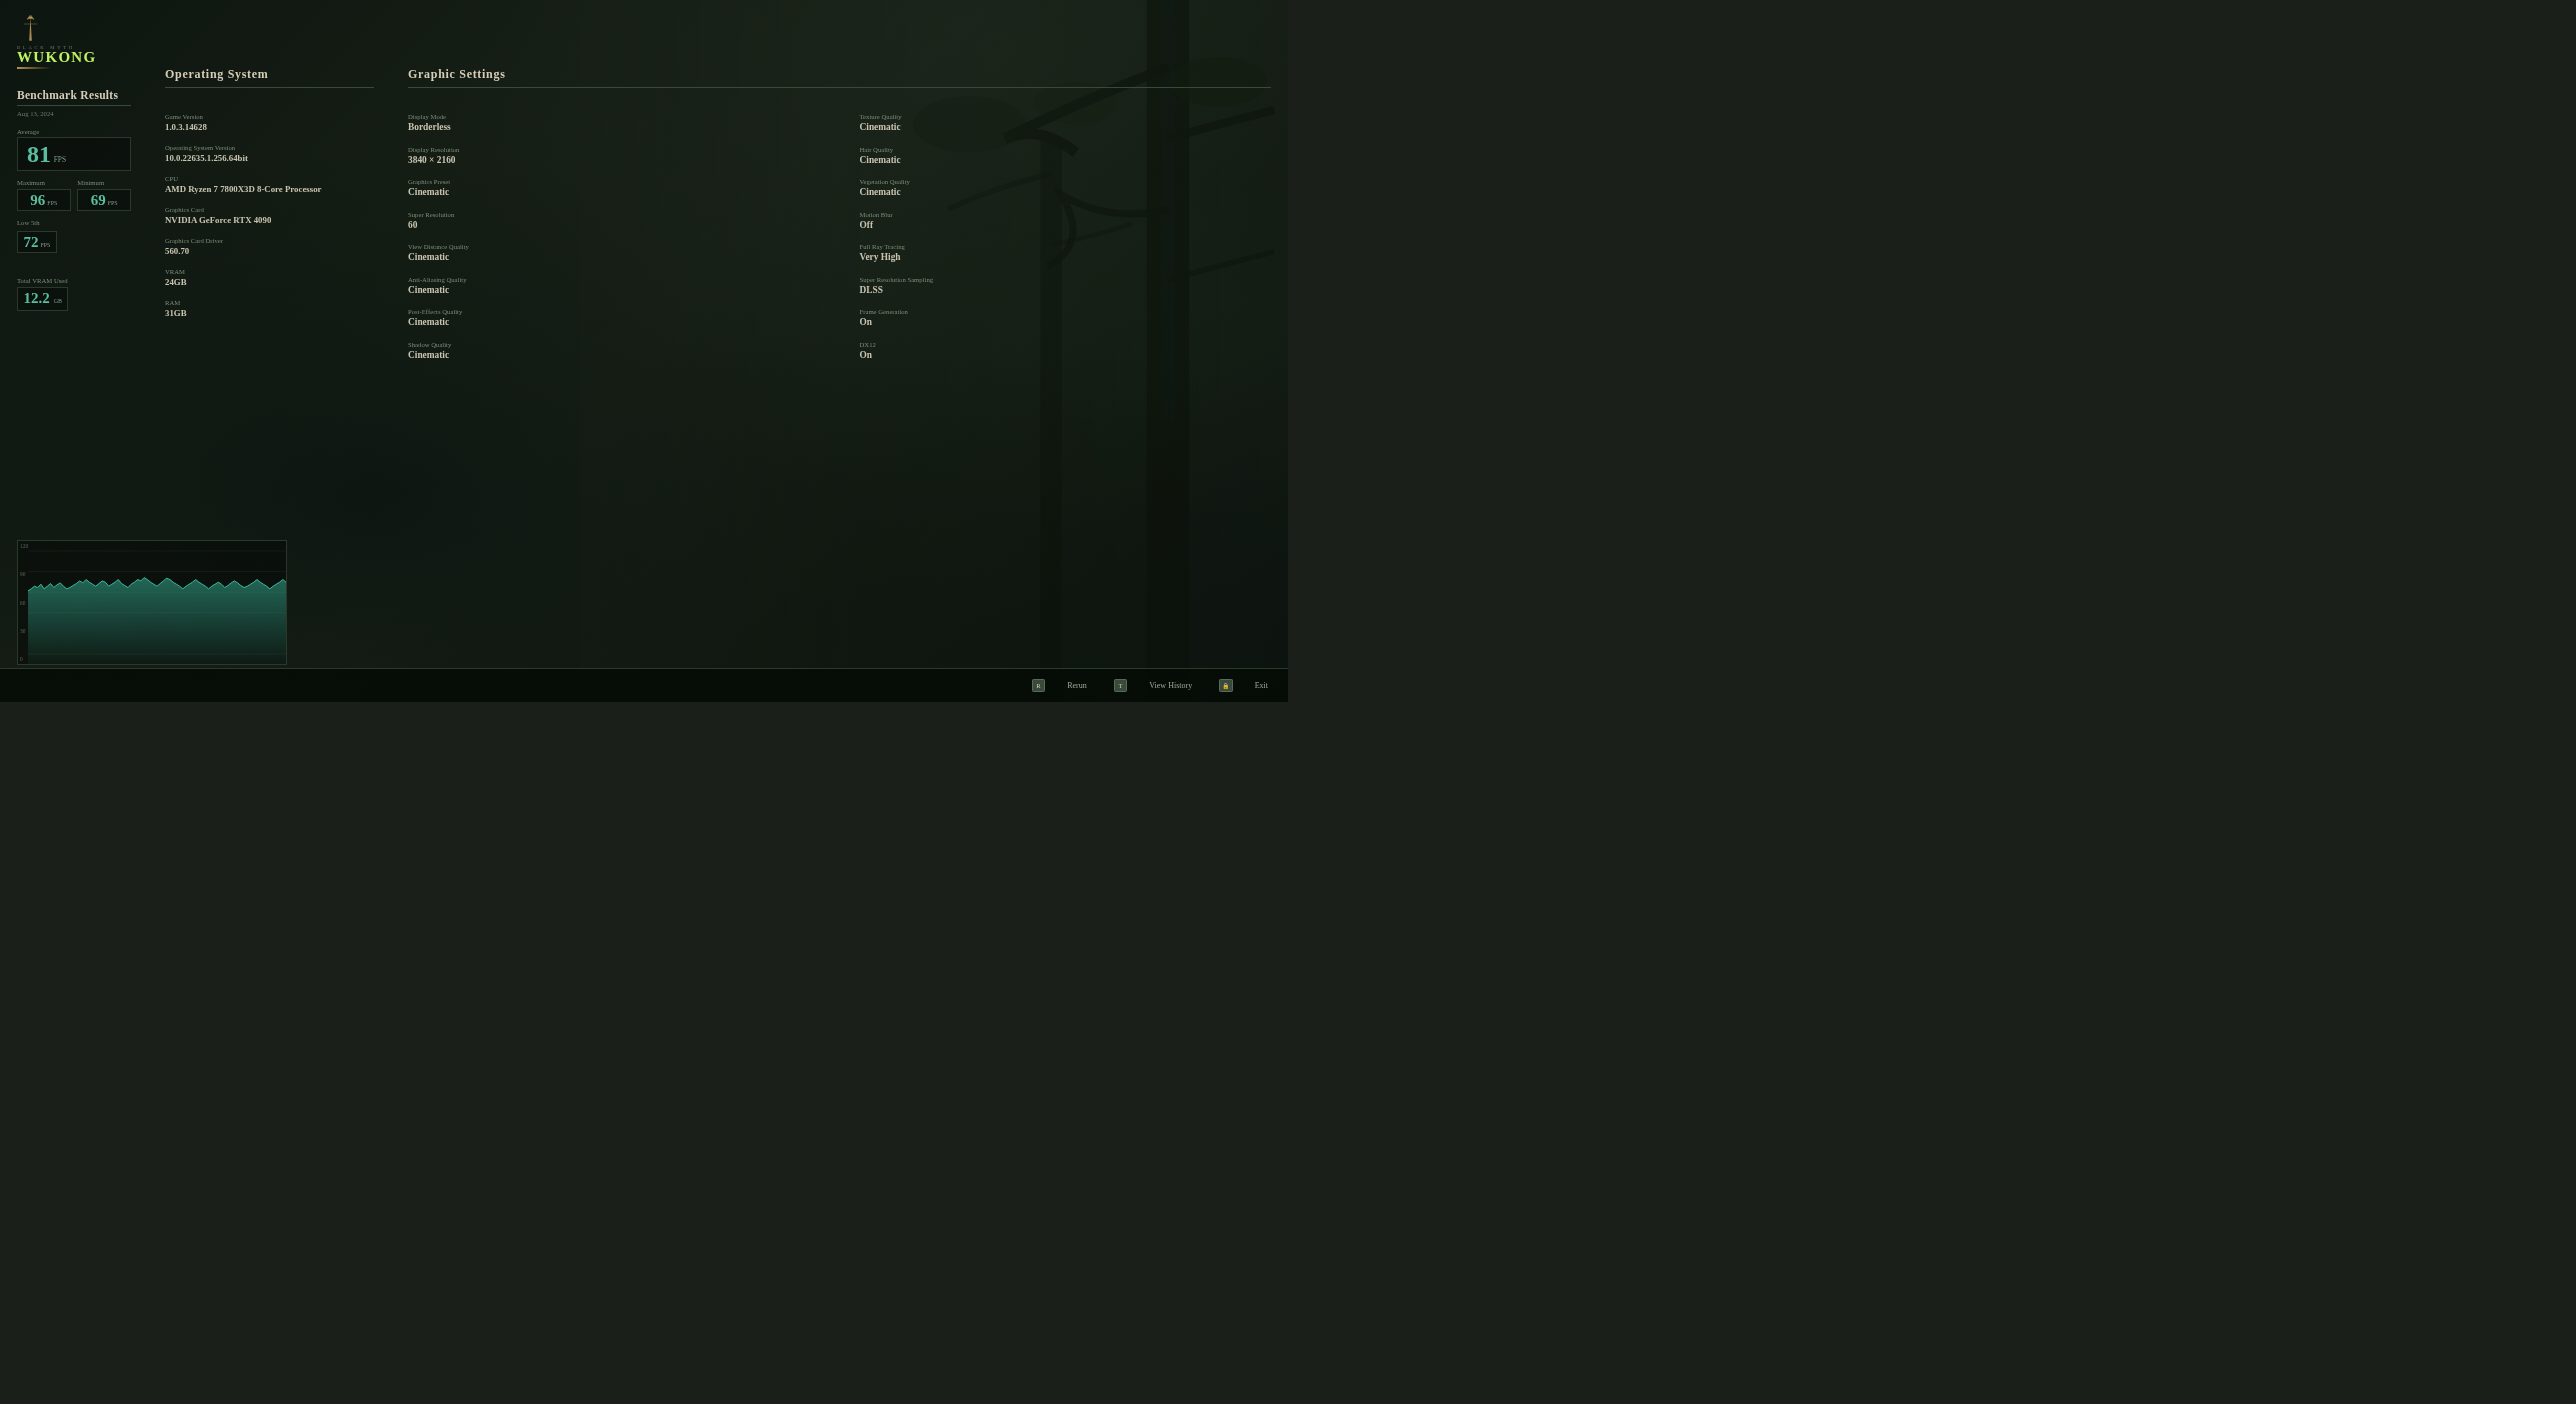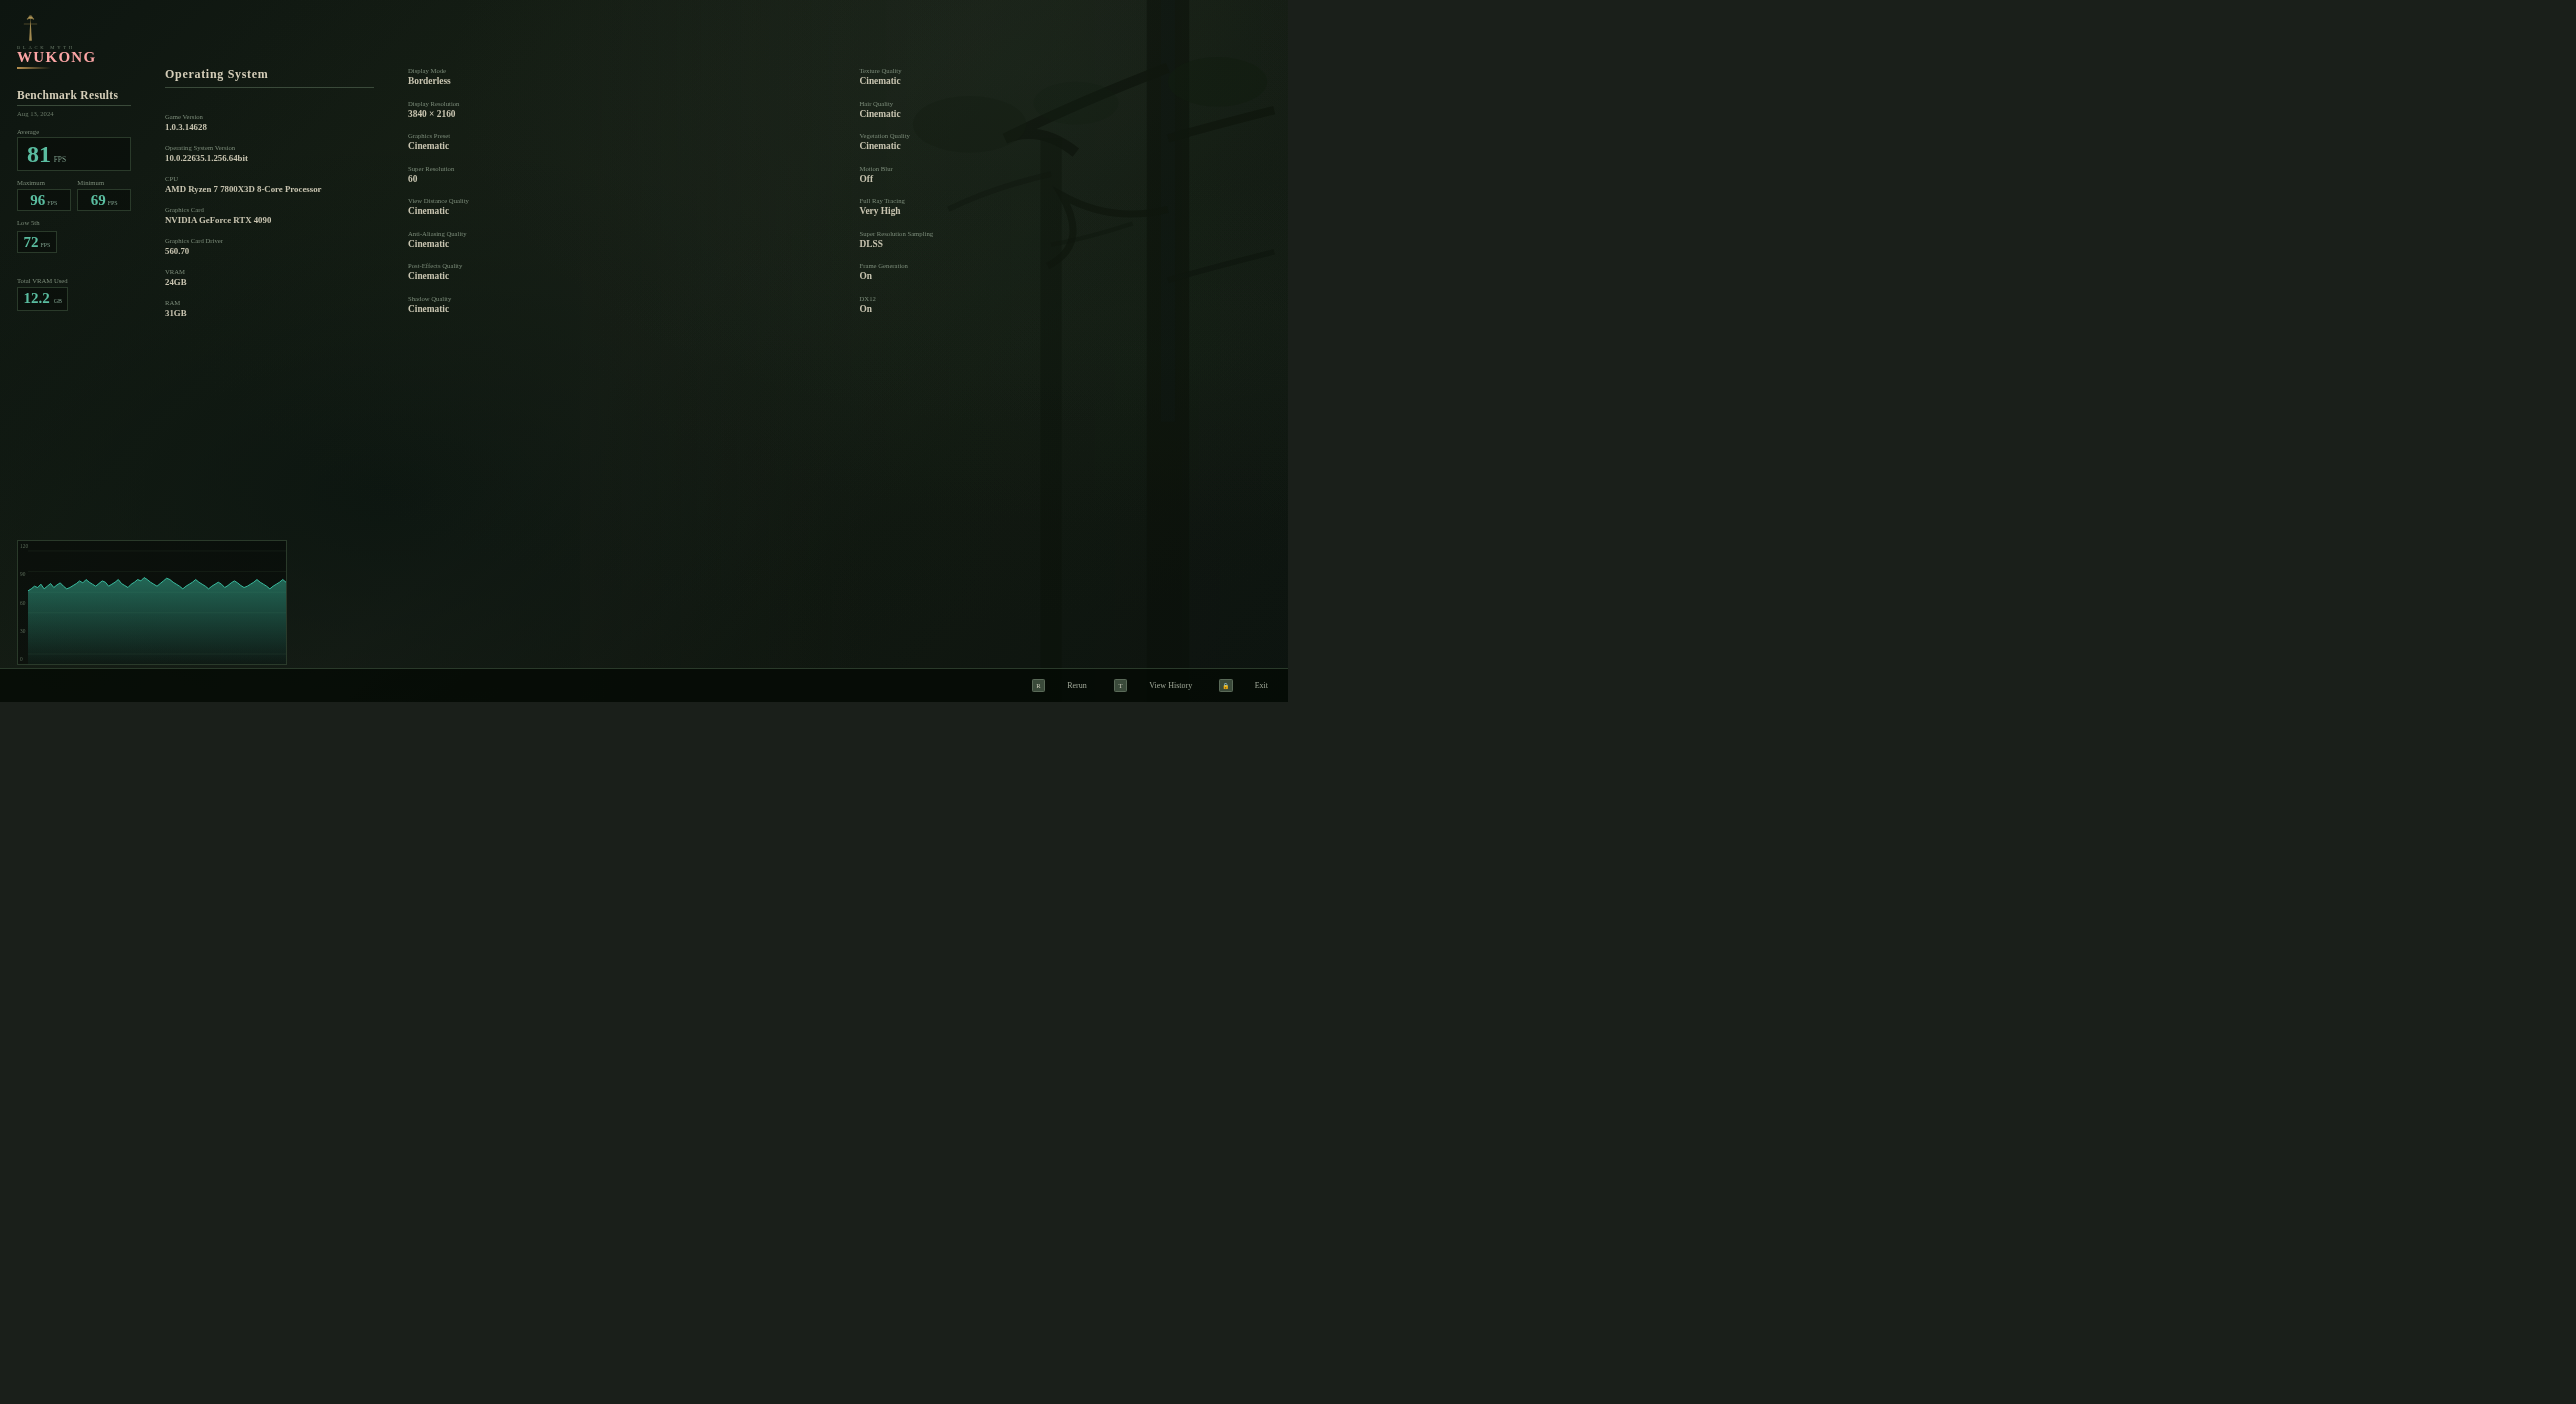--- a/index.html
+++ b/index.html
@@ -340,21 +340,21 @@
         <div style="display:flex; align-items:center; gap:4px; margin-bottom:1.3px;">
 
           <svg width="37" height="30" viewBox="0 0 55 45">
             <path d="M20 5 L18 40 L22 40 L20 5Z" fill="#c8a860" opacity="0.8"></path>
             <path d="M15 8 Q20 2 25 8" stroke="#c8a860" stroke-width="2" fill="none" opacity="0.7"></path>
             <circle cx="20" cy="5" r="3" fill="#c8a860" opacity="0.6"></circle>
             <path d="M10 15 L30 15" stroke="#8a7840" stroke-width="1.5" opacity="0.5"></path>
           </svg>
         </div>
         <div style="font-size:4.7px; letter-spacing:2.7px; color:#6a7a68; margin-bottom:0.7px;">BLACK MYTH</div>
-        <div style="font-size:15px; font-weight:bold; color:#fca5a5; letter-spacing:1.3px; line-height:1;">WUKONG</div>
+        <div style="font-size:15px; font-weight:bold; color:#bef264; letter-spacing:1.3px; line-height:1;">WUKONG</div>
         <div style="width:34px; height:1.3px; background:linear-gradient(90deg,#b89050,transparent); margin-top:2px;"></div>
       </div>
     </div>
 
     
     <div style="border-bottom:0.7px solid #3a4a3a; padding-bottom:4px; margin-bottom:4px;">
       <div style="font-size:11.5px; color:#d4cdb8; font-weight:bold; letter-spacing:0.3px;">Benchmark Results</div>
     </div>
     <div style="font-size:6.7px; color:#6a7a68; margin-bottom:10.8px;">Aug 13, 2024</div>
 
@@ -454,20 +454,21 @@
       <div class="info-value">24GB</div>
     </div>
 
     <div class="info-item">
       <div class="info-key">RAM</div>
       <div class="info-value">31GB</div>
     </div>
   </div>
 
   <div class="right-panel">
+    <div class="section-title">Graphic Settings</div>
 
     <div class="graphic-settings">
 
       <div>
         <div class="setting-item">
           <div class="setting-key">Display Mode</div>
           <div class="setting-value">Borderless</div>
         </div>
 
         <div class="setting-item">

